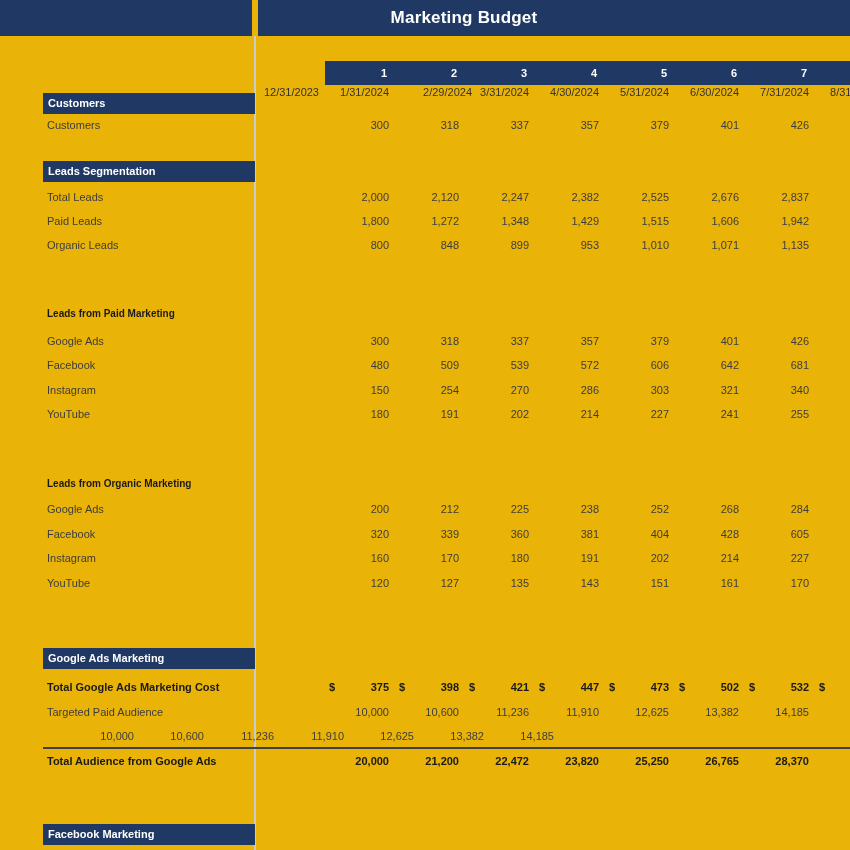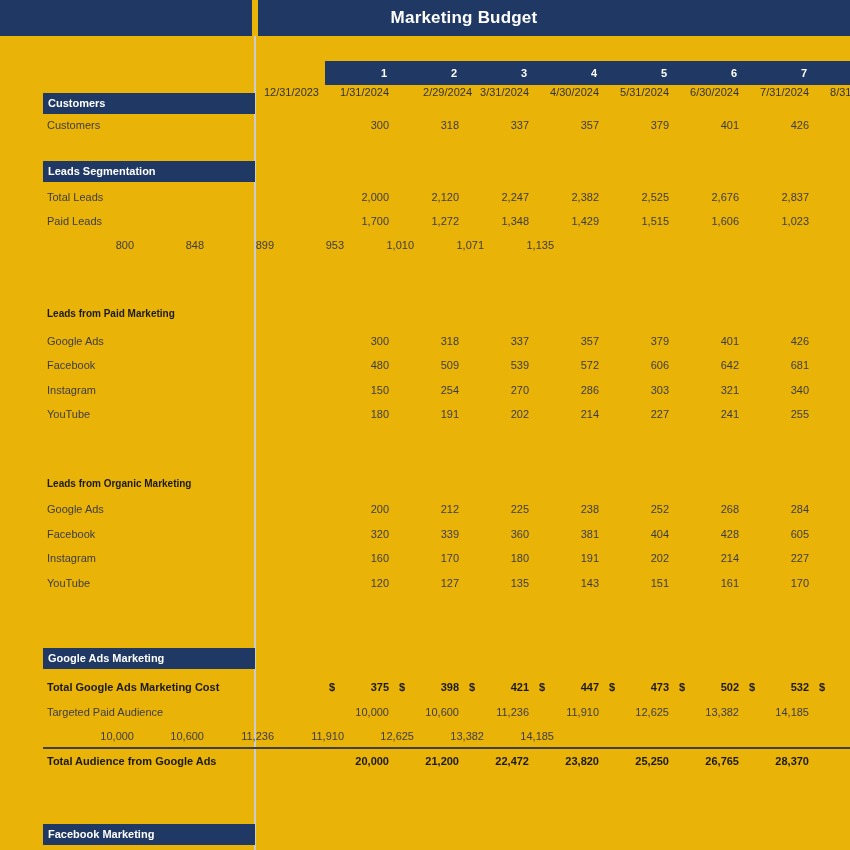--- a/index.html
+++ b/index.html
@@ -106,30 +106,31 @@
         <div class="cell">2,247</div>
         <div class="cell">2,382</div>
         <div class="cell">2,525</div>
         <div class="cell">2,676</div>
         <div class="cell">2,837</div>
         <div class="cell"></div>
       </div>
       <div class="row" style="top: 209px;">
         <div class="label">Paid Leads</div>
         <div class="cell"></div>
-        <div class="cell">1,700</div>
+        <div class="cell">1,800</div>
         <div class="cell">1,272</div>
         <div class="cell">1,348</div>
         <div class="cell">1,429</div>
         <div class="cell">1,515</div>
         <div class="cell">1,606</div>
-        <div class="cell">1,023</div>
+        <div class="cell">1,942</div>
         <div class="cell"></div>
       </div>
       <div class="row" style="top: 233px;">
+        <div class="label">Organic Leads</div>
         <div class="cell"></div>
         <div class="cell">800</div>
         <div class="cell">848</div>
         <div class="cell">899</div>
         <div class="cell">953</div>
         <div class="cell">1,010</div>
         <div class="cell">1,071</div>
         <div class="cell">1,135</div>
         <div class="cell"></div>
       </div>

